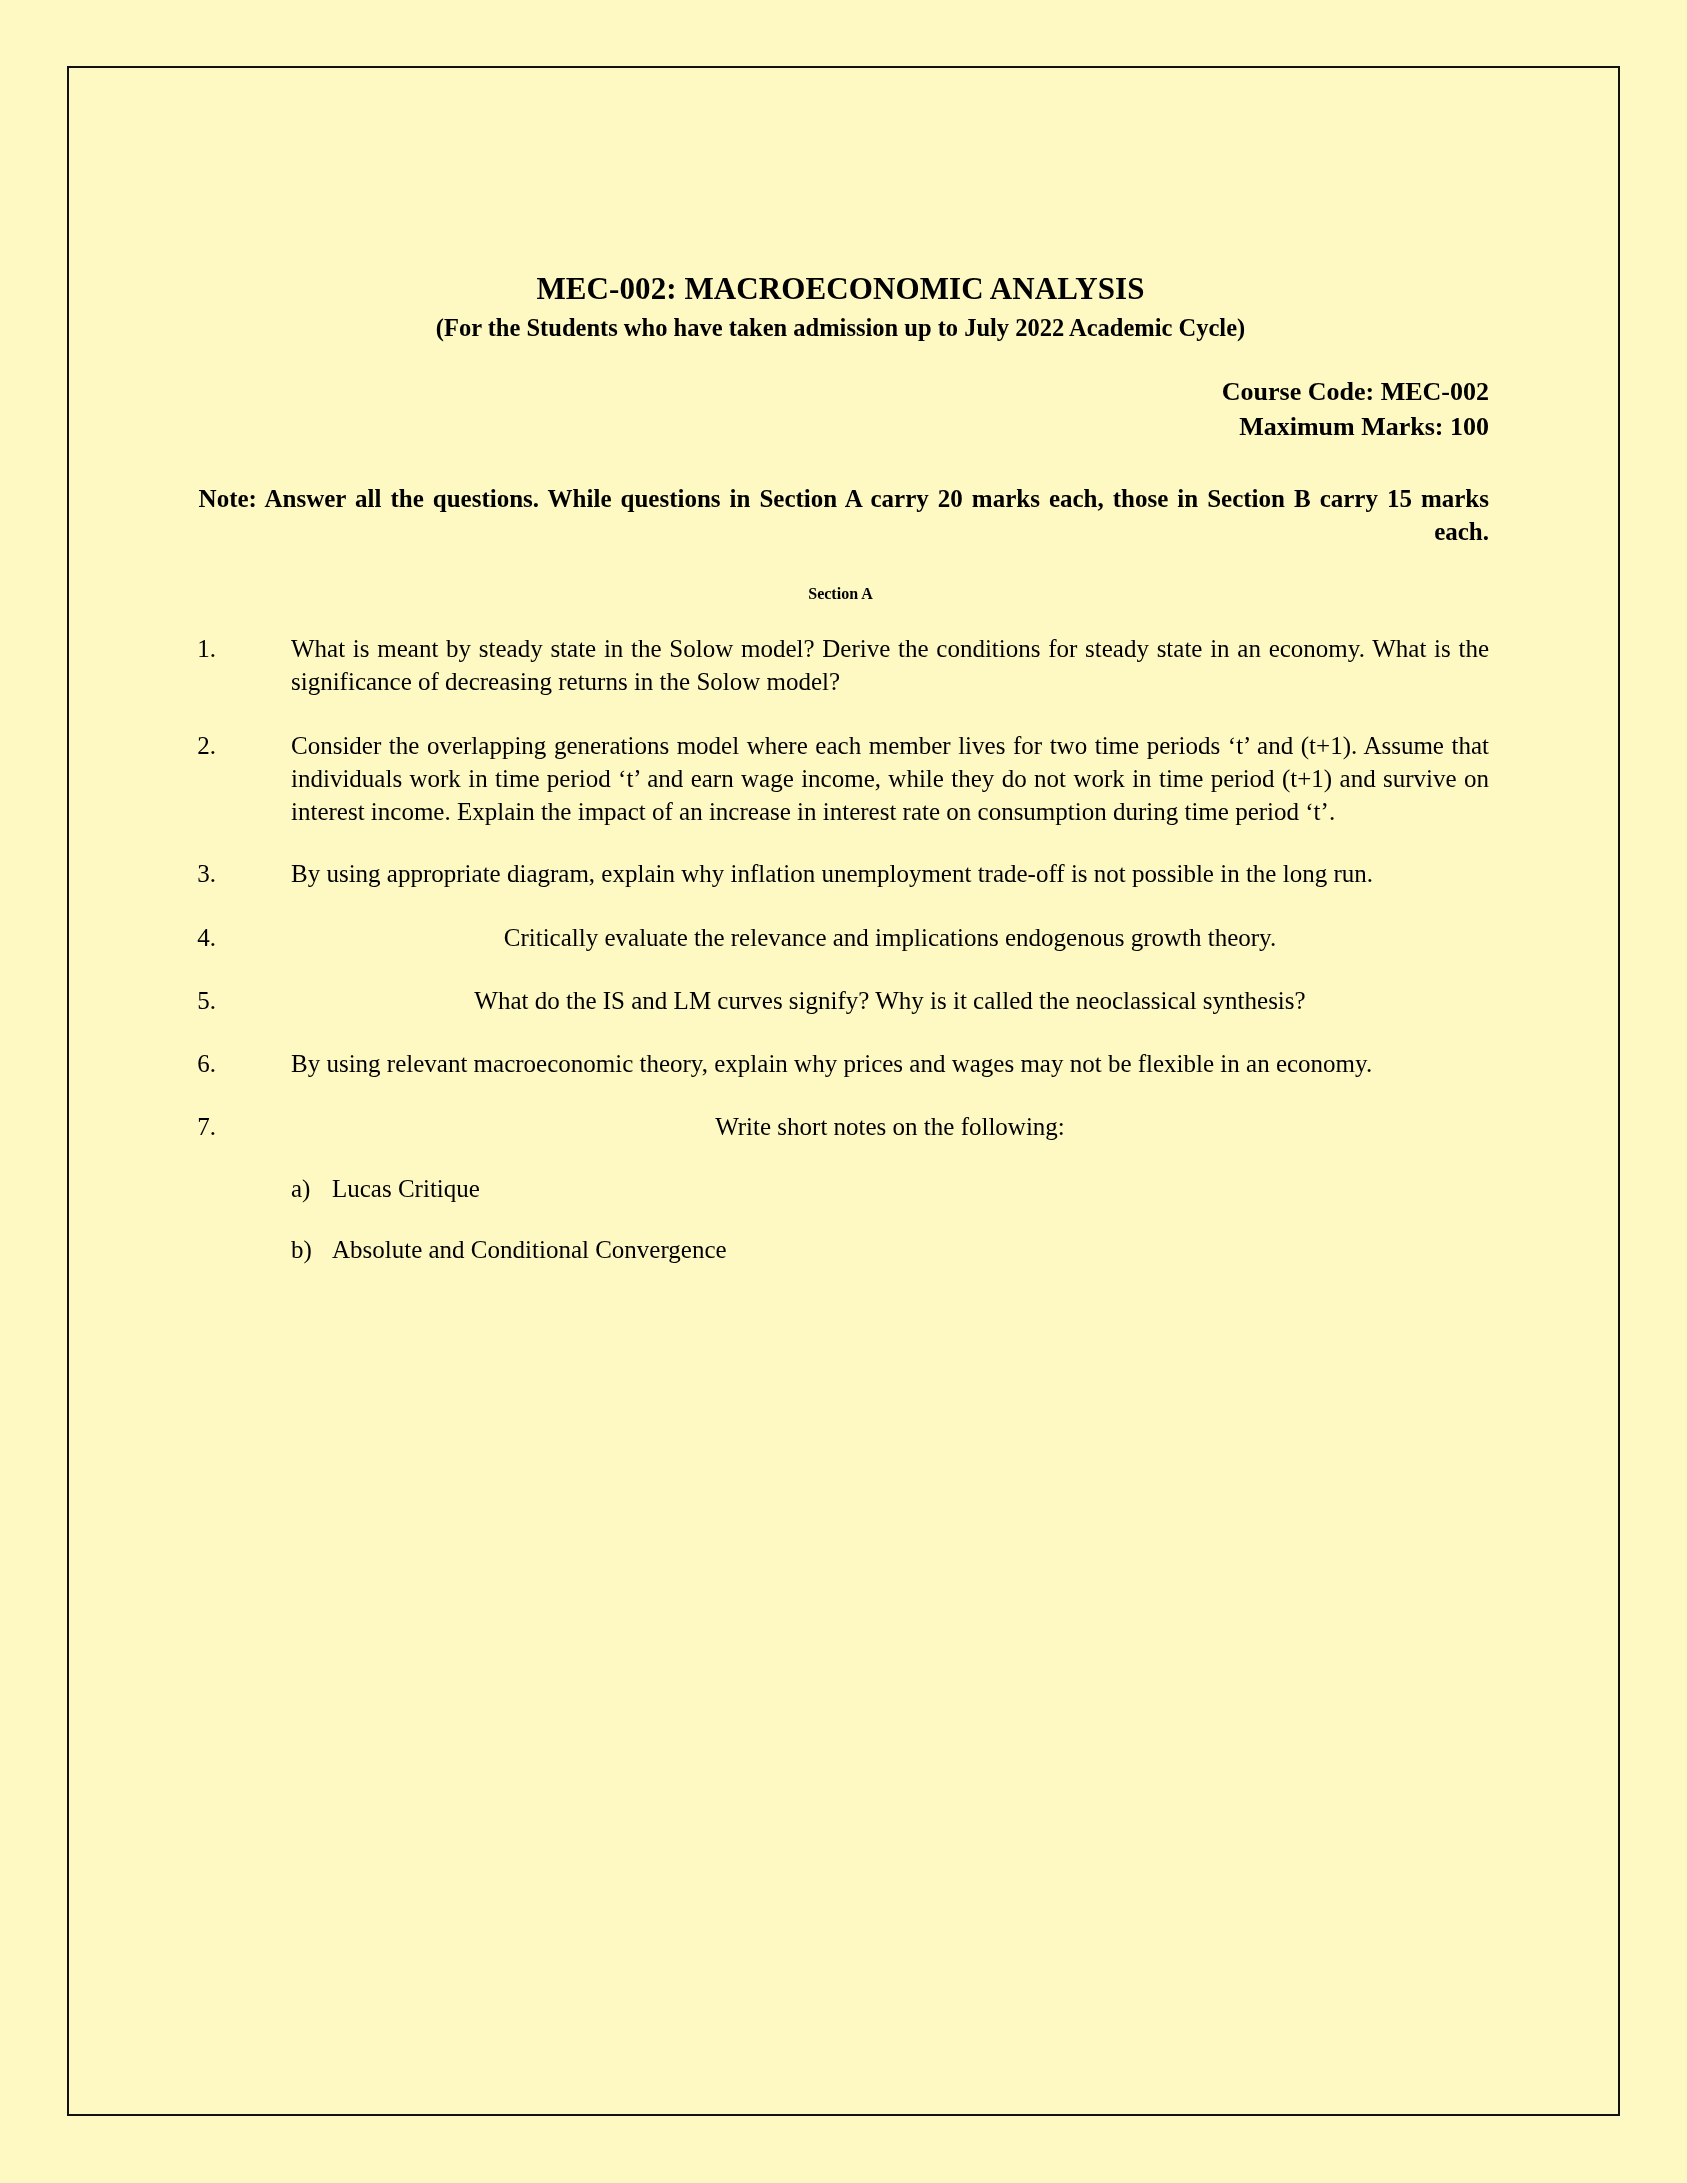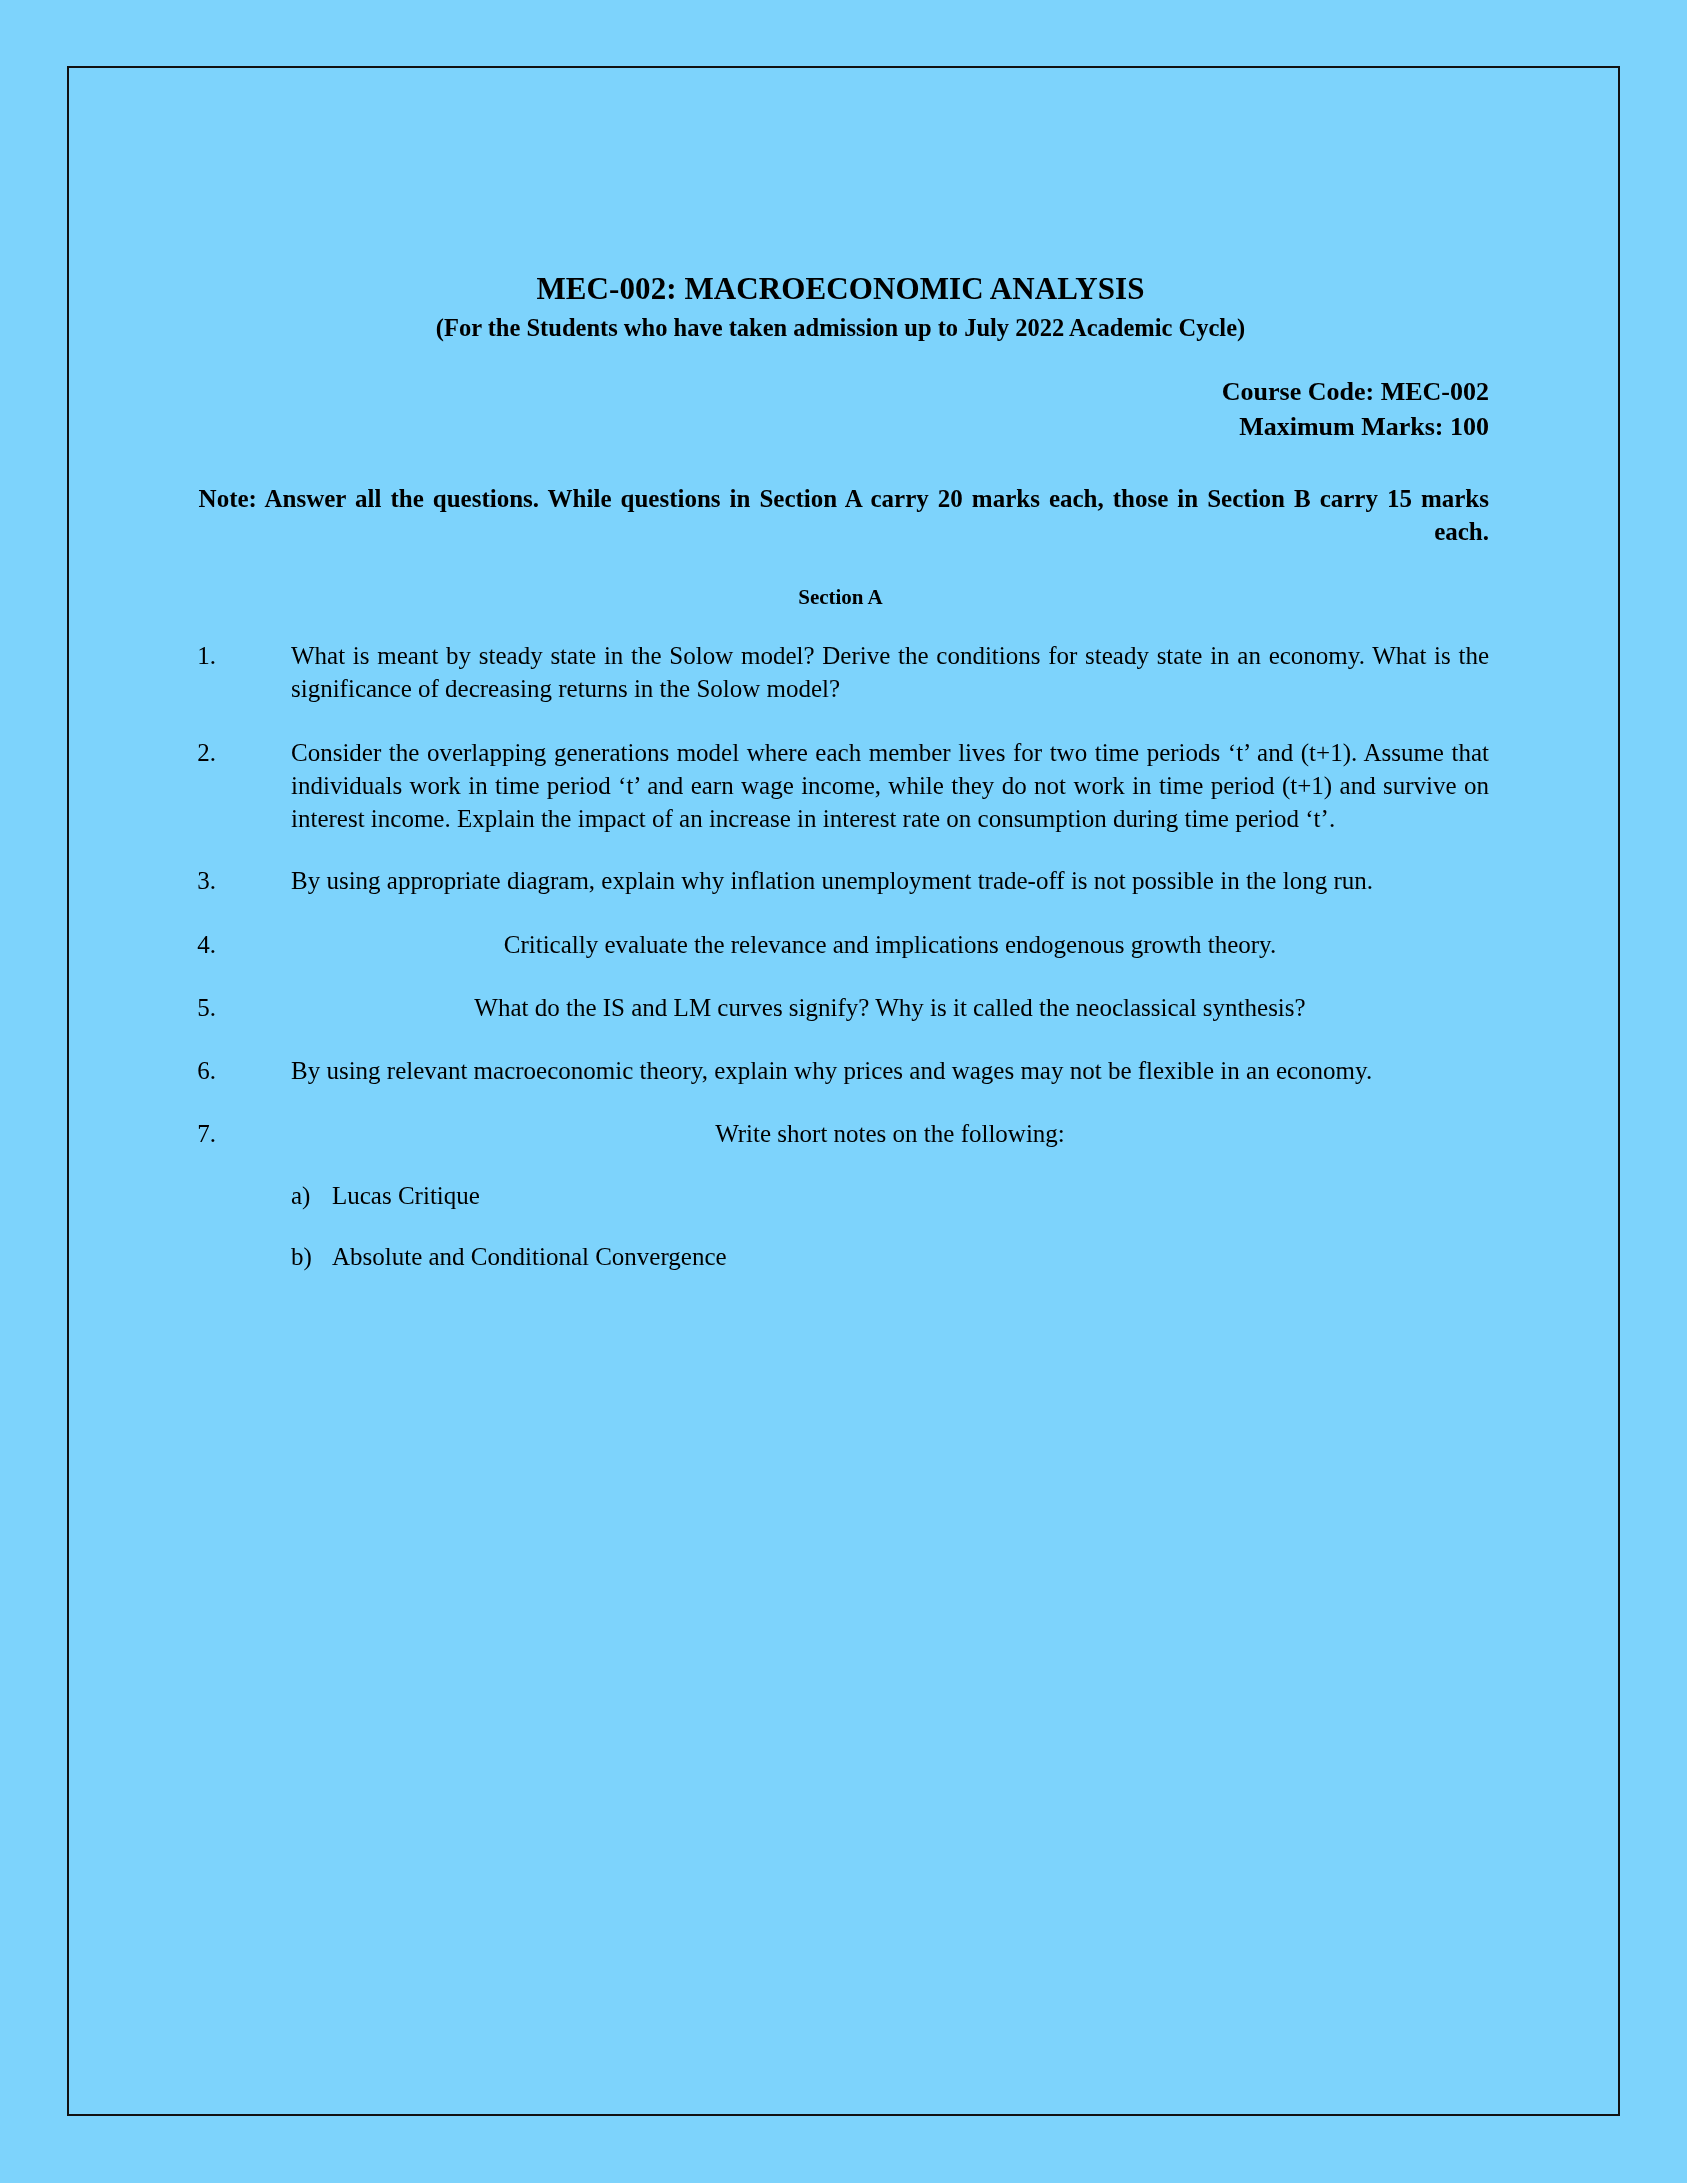--- a/index.html
+++ b/index.html
@@ -11,21 +11,21 @@
     width: 1687px;
     height: 2183px;
     font-family: "Liberation Serif", "DejaVu Serif", serif;
     color: #000000;
     -webkit-font-smoothing: antialiased;
   }
   .page {
     position: relative;
     width: 1687px;
     height: 2183px;
-    background: #7dd3fc;
+    background: #fef9c3;
     overflow: hidden;
   }
   .page-border {
     position: absolute;
     left: 67px;
     top: 66px;
     width: 1553px;
     height: 2050px;
     border: 2px solid #111111;
     box-sizing: border-box;
@@ -78,21 +78,21 @@
     font-weight: bold;
     line-height: 1.33;
     text-align: justify;
     text-align-last: right;
     padding-left: 6.6px;
   }
 
   
   .section-header {
     text-align: center;
-    font-size: 21px;
+    font-size: 16px;
     font-weight: bold;
     margin-top: 37px;
     margin-bottom: 0;
   }
   .section-header.sec-b {
     margin-top: 41px;
   }
 
   
   .q-list {

